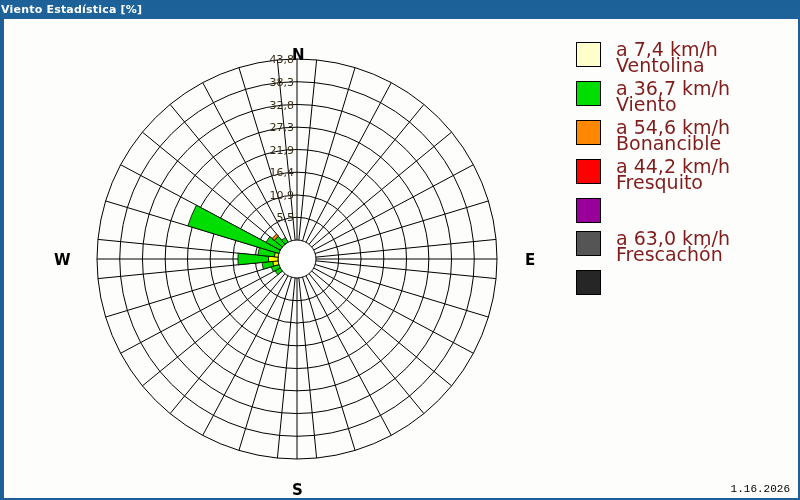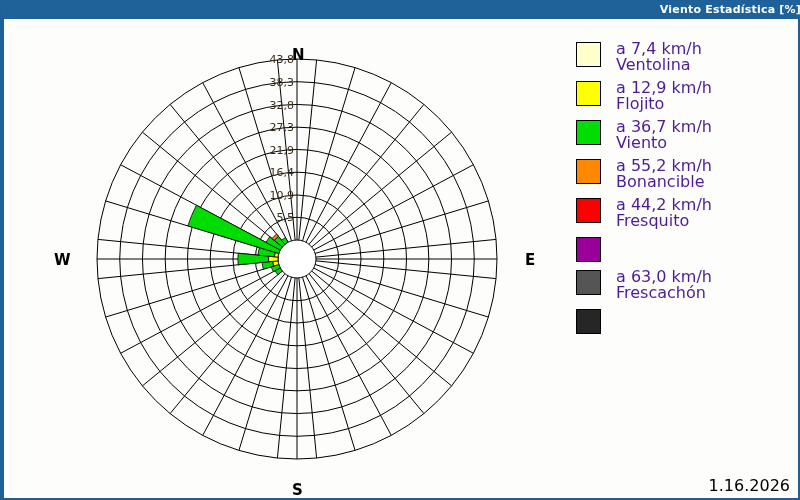--- a/index.html
+++ b/index.html
@@ -23,21 +23,21 @@
   }
   .titlebar {
     position: absolute;
     left: 0; top: 0;
     width: 800px;
     height: 17px;
     background: #1d6299;
     color: #ffffff;
     font-size: 11px;
     font-weight: bold;
-    text-align: right;
+    text-align: left;
     line-height: 17px;
     letter-spacing: 0.2px;
   }
   .canvas {
     position: absolute;
     left: 3px;
     top: 18px;
     width: 794px;
     height: 479px;
     background: #fdfdfb;
@@ -62,31 +62,32 @@
   .swatch {
     width: 25px;
     height: 25px;
     border: 1px solid #000000;
     box-sizing: border-box;
     flex: 0 0 auto;
     margin-top: 1px;
   }
   .legend-text {
     margin-left: 15px;
-    font-size: 16px;
-    color: #4c1d95;
+    font-size: 19px;
+    color: #7f1d1d;
     line-height: 16px;
   }
   .legend-text div { white-space: nowrap; }
   .datestamp {
     position: absolute;
     right: 8px;
     bottom: 3px;
-    font-size: 16px;
+    font-size: 11px;
     color: #000000;
+    font-family: Liberation Mono, monospace;
   }
   .compass-label {
     position: absolute;
     font-size: 15px;
     font-weight: bold;
     color: #000000;
   }
 </style>
 </head>
 <body>
@@ -177,37 +178,30 @@
 
     <div class="legend" id="legend">
         <div class="legend-row">
           <div class="swatch" style="background: rgb(255, 255, 204);"></div>
           <div class="legend-text">
             <div>a 7,4 km/h</div>
             <div>Ventolina</div>
           </div>
         </div>
         <div class="legend-row">
-          <div class="swatch" style="background: rgb(255, 255, 0);"></div>
-          <div class="legend-text">
-            <div>a 12,9 km/h</div>
-            <div>Flojito</div>
-          </div>
-        </div>
-        <div class="legend-row">
           <div class="swatch" style="background: rgb(0, 221, 0);"></div>
           <div class="legend-text">
             <div>a 36,7 km/h</div>
             <div>Viento</div>
           </div>
         </div>
         <div class="legend-row">
           <div class="swatch" style="background: rgb(255, 136, 0);"></div>
           <div class="legend-text">
-            <div>a 55,2 km/h</div>
+            <div>a 54,6 km/h</div>
             <div>Bonancible</div>
           </div>
         </div>
         <div class="legend-row">
           <div class="swatch" style="background: rgb(255, 0, 0);"></div>
           <div class="legend-text">
             <div>a 44,2 km/h</div>
             <div>Fresquito</div>
           </div>
         </div>

